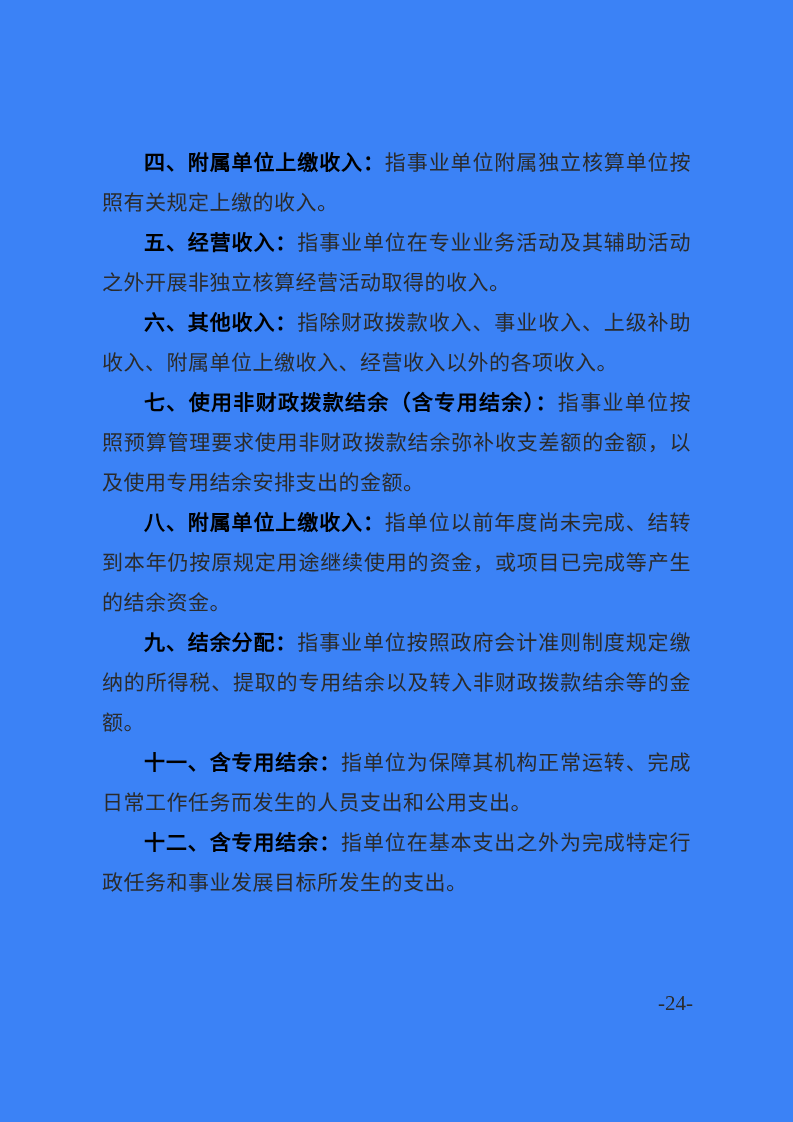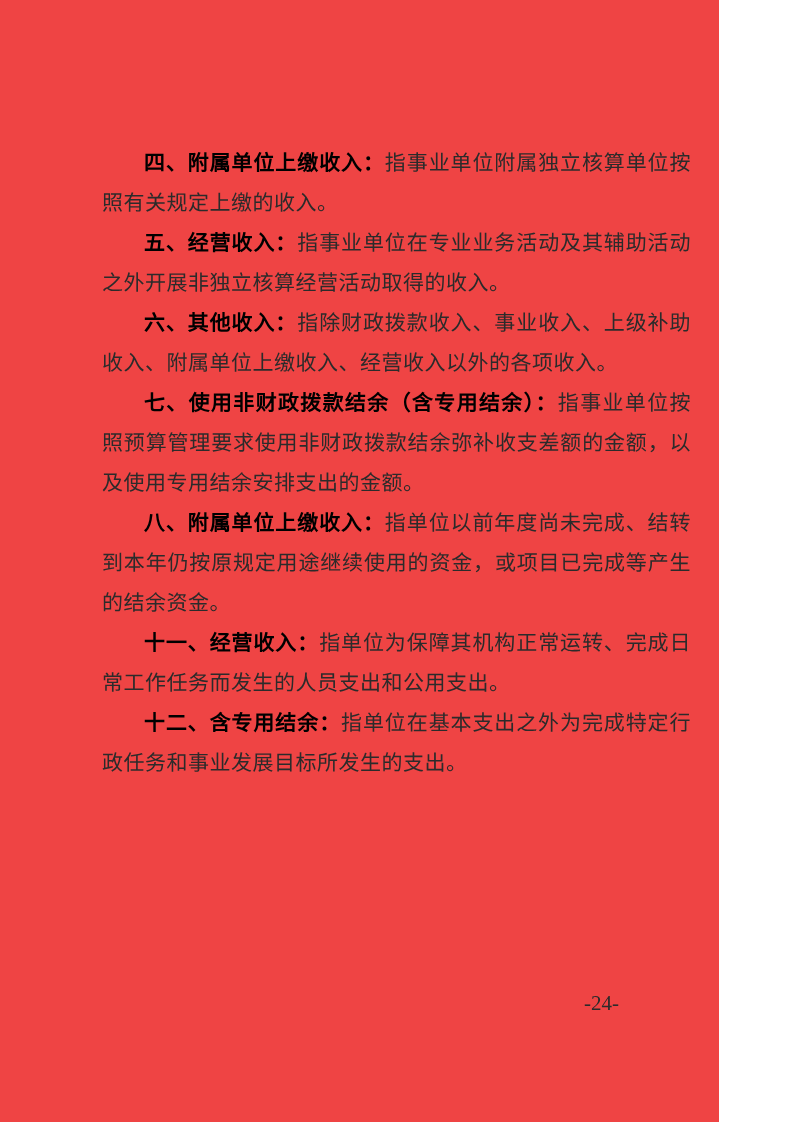--- a/index.html
+++ b/index.html
@@ -2,23 +2,23 @@
 <html lang="zh-CN"><head>
 <meta charset="utf-8">
 <style>
   html, body {
     margin: 0;
     padding: 0;
     background: #ffffff;
   }
   .page {
     position: relative;
-    width: 719px;
+    width: 793px;
     height: 1122px;
-    background: #ef4444;
+    background: #3b82f6;
     overflow: hidden;
     font-family: "Liberation Serif", "DejaVu Serif", serif;
   }
   .page-content {
     position: absolute;
     left: 102px;
     top: 143px;
     width: 589px;
     font-size: 21px;
     line-height: 40px;
@@ -48,17 +48,18 @@
 </head>
 <body>
 
 <div class="page">
   <div class="page-content">
     <p class="para"><span class="term-heading">四、附属单位上缴收入：</span><span class="term-body">指事业单位附属独立核算单位按照有关规定上缴的收入。</span></p>
     <p class="para"><span class="term-heading">五、经营收入：</span><span class="term-body">指事业单位在专业业务活动及其辅助活动之外开展非独立核算经营活动取得的收入。</span></p>
     <p class="para"><span class="term-heading">六、其他收入：</span><span class="term-body">指除财政拨款收入、事业收入、上级补助收入、附属单位上缴收入、经营收入以外的各项收入。</span></p>
     <p class="para"><span class="term-heading">七、使用非财政拨款结余（含专用结余）：</span><span class="term-body">指事业单位按照预算管理要求使用非财政拨款结余弥补收支差额的金额，以及使用专用结余安排支出的金额。</span></p>
     <p class="para"><span class="term-heading">八、附属单位上缴收入：</span><span class="term-body">指单位以前年度尚未完成、结转到本年仍按原规定用途继续使用的资金，或项目已完成等产生的结余资金。</span></p>
-    <p class="para"><span class="term-heading">十一、经营收入：</span><span class="term-body">指单位为保障其机构正常运转、完成日常工作任务而发生的人员支出和公用支出。</span></p>
+    <p class="para"><span class="term-heading">九、结余分配：</span><span class="term-body">指事业单位按照政府会计准则制度规定缴纳的所得税、提取的专用结余以及转入非财政拨款结余等的金额。</span></p>
+    <p class="para"><span class="term-heading">十一、含专用结余：</span><span class="term-body">指单位为保障其机构正常运转、完成日常工作任务而发生的人员支出和公用支出。</span></p>
     <p class="para"><span class="term-heading">十二、含专用结余：</span><span class="term-body">指单位在基本支出之外为完成特定行政任务和事业发展目标所发生的支出。</span></p>
   </div>
   <div class="page-number">-24-</div>
 </div>
 
 </body></html>

